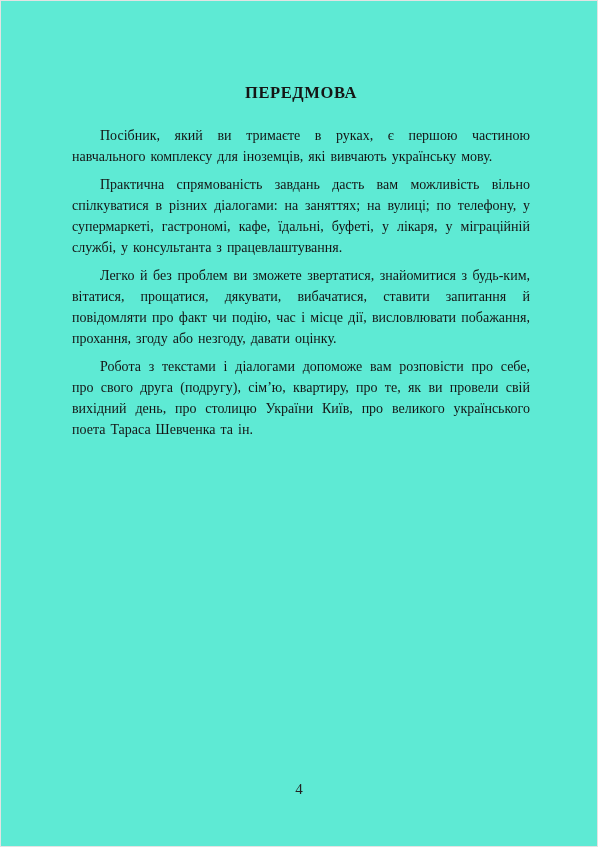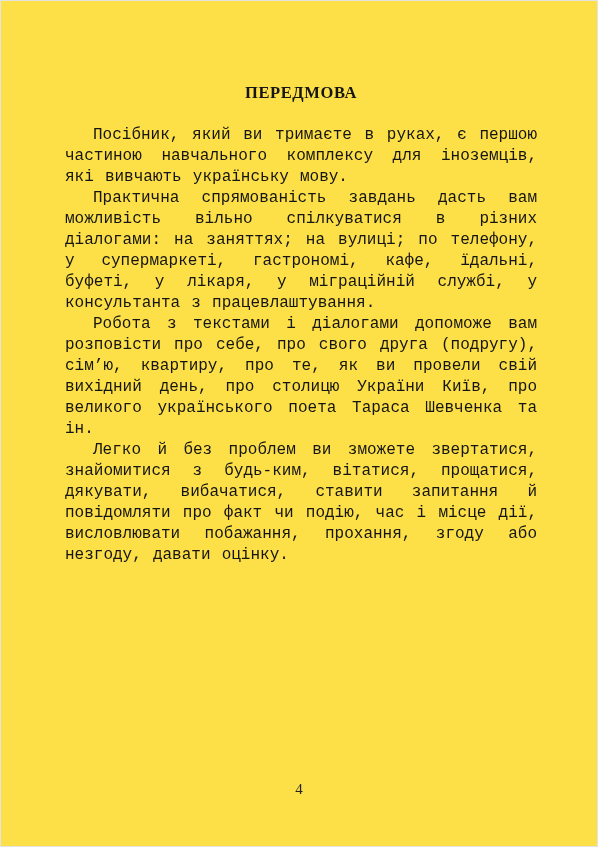--- a/index.html
+++ b/index.html
@@ -11,46 +11,45 @@
     width: 600px;
     height: 849px;
     font-family: "Liberation Serif", serif;
     color: #151515;
     -webkit-font-smoothing: antialiased;
   }
   .page {
     position: relative;
     width: 598px;
     height: 847px;
-    background: #fde047;
+    background: #5eead4;
     border: 1px solid #e3e3e3;
     box-sizing: border-box;
     overflow: hidden;
   }
   .content {
     position: absolute;
     left: 64px;
     top: 82px;
     width: 472px;
   }
   .title {
     margin: 0 0 22px 0;
     text-align: center;
     font-size: 16.5px;
     font-weight: bold;
     letter-spacing: 0.6px;
   }
   .para {
-    margin: 0;
-    font-size: 16px;
+    margin: 7px;
+    font-size: 14px;
     line-height: 21px;
     text-align: justify;
     text-indent: 28px;
     word-spacing: 1.5px;
-    font-family: Liberation Mono, monospace;
   }
   .page-number {
     position: absolute;
     left: 0;
     right: 0;
     top: 780px;
     text-align: center;
     font-size: 15px;
     color: #222;
   }
@@ -60,19 +59,19 @@
 
 <div class="page">
   <div class="content">
     <h1 class="title">ПЕРЕДМОВА</h1>
 
     <p class="para">Посібник, який ви тримаєте в руках, є першою частиною навчального комплексу для іноземців, які вивчають українську мову.</p>
 
 
     <p class="para">Практична спрямованість завдань дасть вам можливість вільно спілкуватися в різних діалогами: на заняттях; на вулиці; по телефону, у супермаркеті, гастрономі, кафе, їдальні, буфеті, у лікаря, у міграційній службі, у консультанта з працевлаштування.</p>
 
+    <p class="para">Легко й без проблем ви зможете звертатися, знайомитися з будь-ким, вітатися, прощатися, дякувати, вибачатися, ставити запитання й повідомляти про факт чи подію, час і місце дії, висловлювати побажання, прохання, згоду або незгоду, давати оцінку.</p>
+
     <p class="para">Робота з текстами і діалогами допоможе вам  розповісти про себе, про свого друга (подругу), сім’ю, квартиру, про те, як ви провели свій вихідний день, про столицю України Київ, про великого українського поета Тараса Шевченка та ін.</p>
-
-    <p class="para">Легко й без проблем ви зможете звертатися, знайомитися з будь-ким, вітатися, прощатися, дякувати, вибачатися, ставити запитання й повідомляти про факт чи подію, час і місце дії, висловлювати побажання, прохання, згоду або незгоду, давати оцінку.</p>
   </div>
 
   <div class="page-number">4</div>
 </div>
 
 </body></html>

